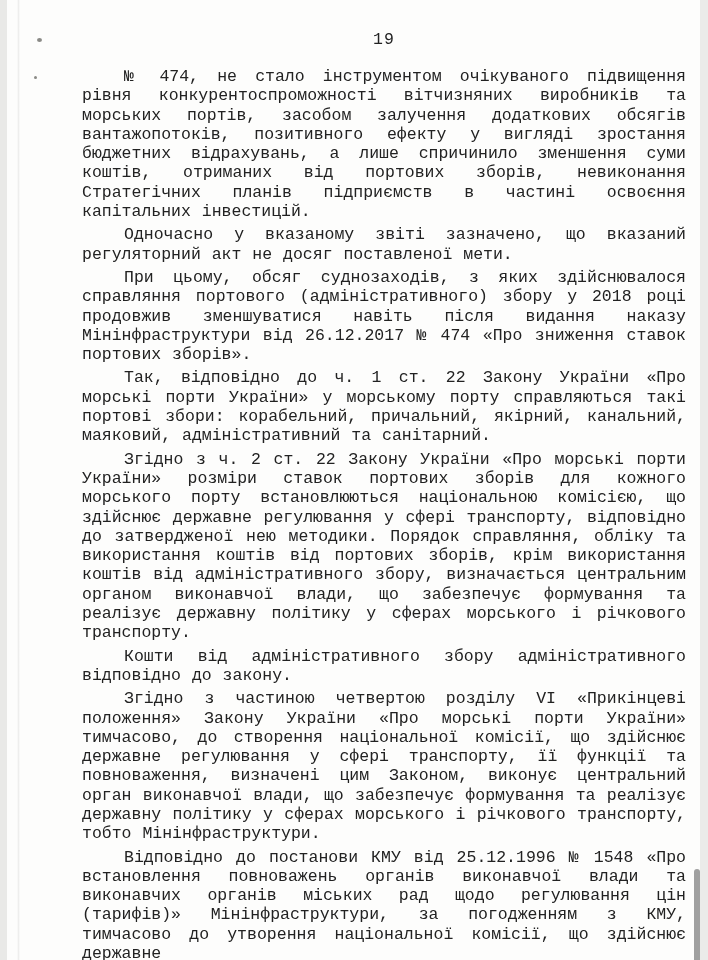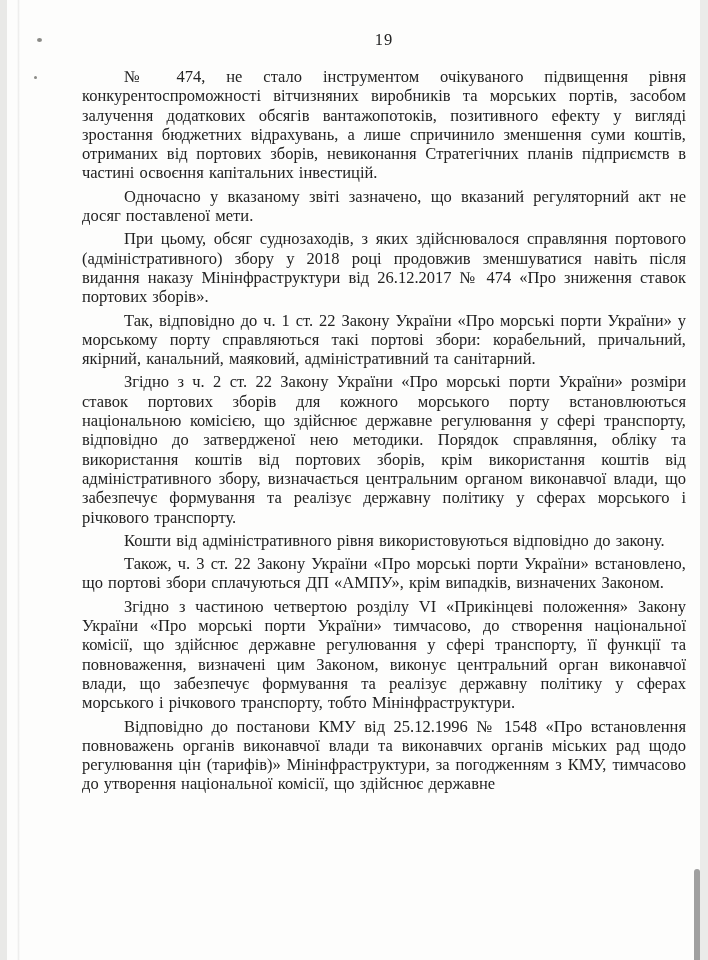--- a/index.html
+++ b/index.html
@@ -6,21 +6,21 @@
     margin: 0;
     padding: 0;
     background: #ffffff;
   }
   .screen {
     position: relative;
     width: 708px;
     height: 960px;
     background: #fdfdfc;
     overflow: hidden;
-    font-family: Liberation Serif, serif;
+    font-family: Liberation Mono, monospace;
     color: #222222;
   }
   
   .edge-left {
     position: absolute;
     left: 0; top: 0;
     width: 7px; height: 960px;
     background: #e9e9e7;
   }
   .edge-left-line {
@@ -86,22 +86,21 @@
   <div class="speck speck2"></div>
 
   <div class="page-number">19</div>
 
   <div class="text-body">
     <p>№ 474, не стало інструментом очікуваного підвищення рівня конкурентоспроможності вітчизняних виробників та морських портів, засобом залучення додаткових обсягів вантажопотоків, позитивного ефекту у вигляді зростання бюджетних відрахувань, а лише спричинило зменшення суми коштів, отриманих від портових зборів, невиконання Стратегічних планів підприємств в частині освоєння капітальних інвестицій.</p>
     <p>Одночасно у вказаному звіті зазначено, що вказаний регуляторний акт не досяг поставленої мети.</p>
     <p>При цьому, обсяг суднозаходів, з яких здійснювалося справляння портового (адміністративного) збору у 2018 році продовжив зменшуватися навіть після видання наказу Мінінфраструктури від 26.12.2017 № 474 «Про зниження ставок портових зборів».</p>
     <p>Так, відповідно до ч. 1 ст. 22 Закону України «Про морські порти України» у морському порту справляються такі портові збори: корабельний, причальний, якірний, канальний, маяковий, адміністративний та санітарний.</p>
     <p>Згідно з ч. 2 ст. 22 Закону України «Про морські порти України» розміри ставок портових зборів для кожного морського порту встановлюються національною комісією, що здійснює державне регулювання у сфері транспорту, відповідно до затвердженої нею методики. Порядок справляння, обліку та використання коштів від портових зборів, крім використання коштів від адміністративного збору, визначається центральним органом виконавчої влади, що забезпечує формування та реалізує державну політику у сферах морського і річкового транспорту.</p>
-    <p>Кошти від адміністративного рівня використовуються відповідно до закону.</p>
-    <p>Також, ч. 3 ст. 22 Закону України «Про морські порти України» встановлено, що портові збори сплачуються ДП «АМПУ», крім випадків, визначених Законом.</p>
+    <p>Кошти від адміністративного збору адміністративного відповідно до закону.</p>
     <p>Згідно з частиною четвертою розділу VI «Прикінцеві положення» Закону України «Про морські порти України» тимчасово, до створення національної комісії, що здійснює державне регулювання у сфері транспорту, її функції та повноваження, визначені цим Законом, виконує центральний орган виконавчої влади, що забезпечує формування та реалізує державну політику у сферах морського і річкового транспорту, тобто Мінінфраструктури.</p>
     <p>Відповідно до постанови КМУ від 25.12.1996 № 1548 «Про встановлення повноважень органів виконавчої влади та виконавчих органів міських рад щодо регулювання цін (тарифів)» Мінінфраструктури, за погодженням з КМУ, тимчасово до утворення національної комісії, що здійснює державне</p>
   </div>
 
   <div class="edge-right"></div>
   <div class="scrollbar-thumb"></div>
 
 </div>
 
 </body></html>

